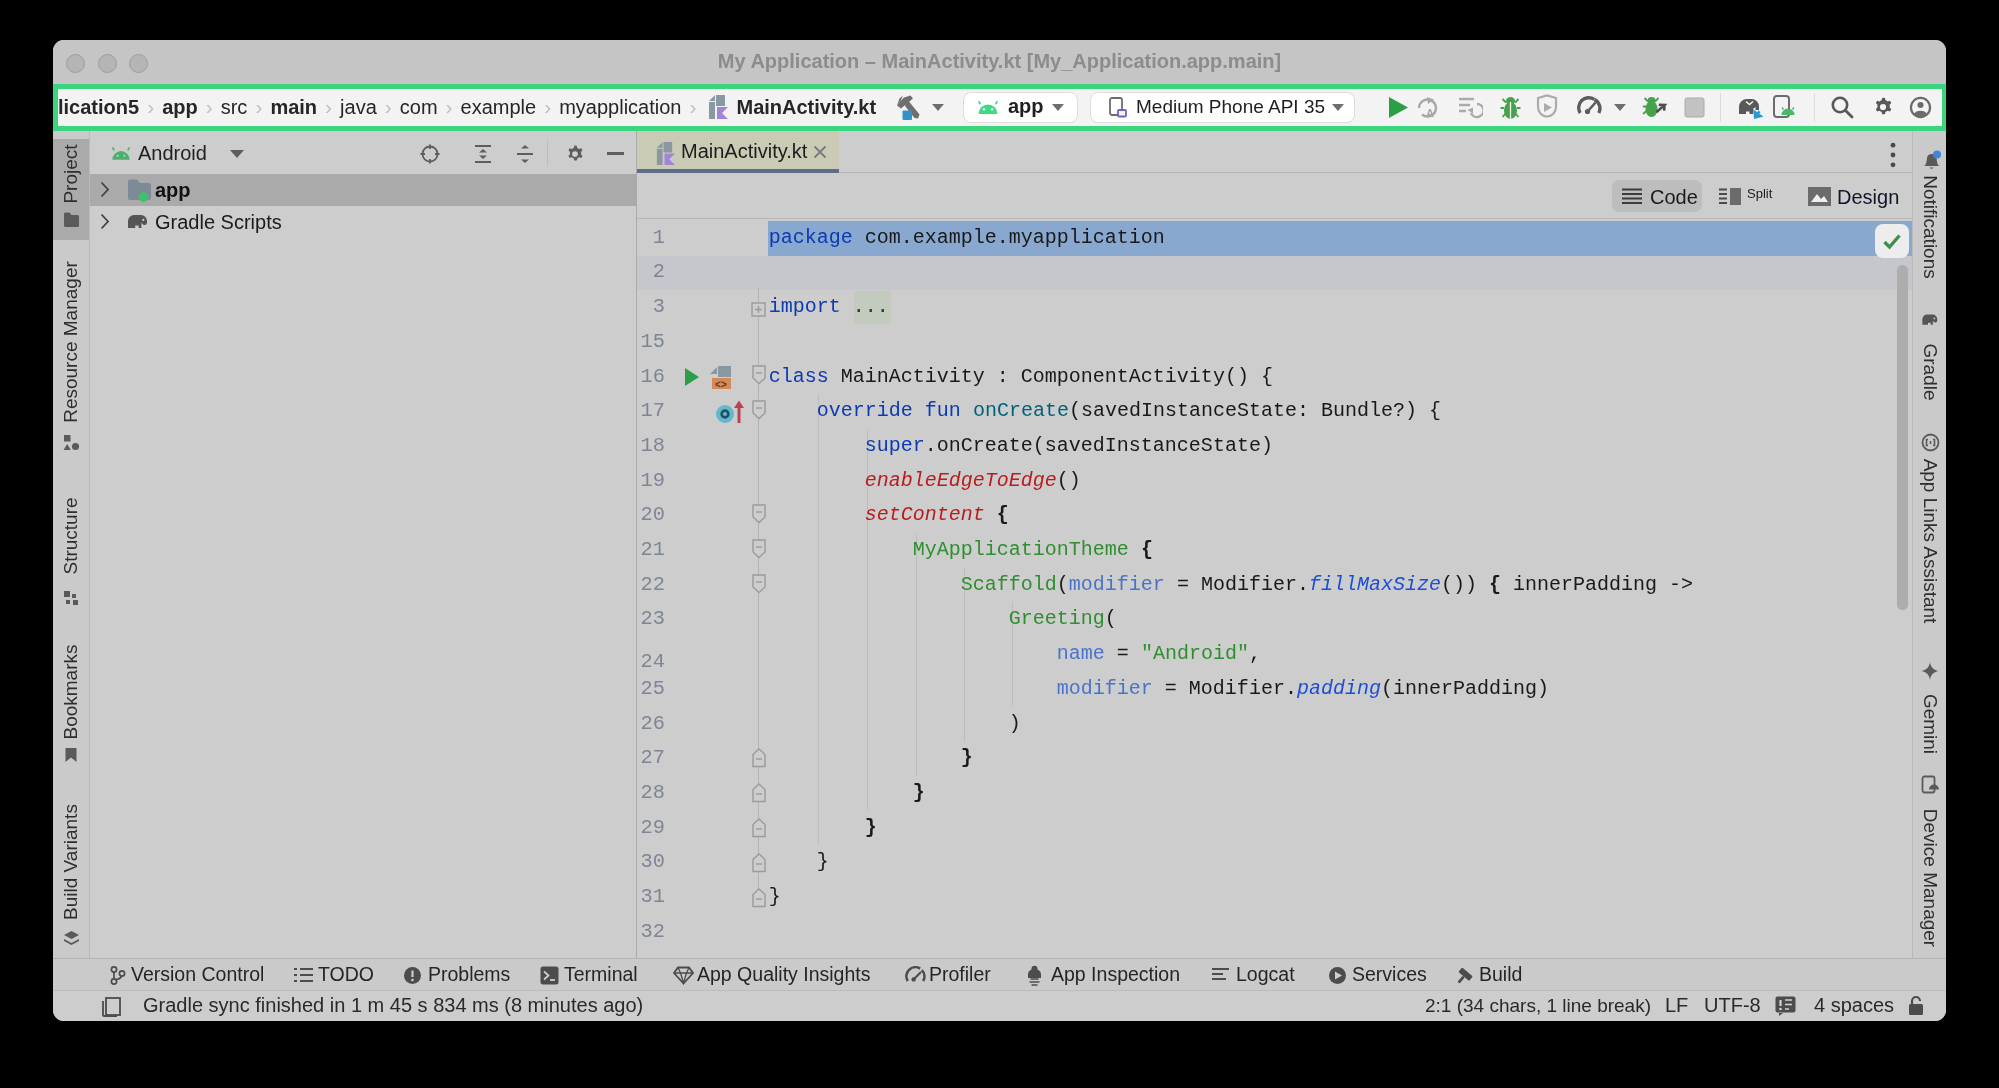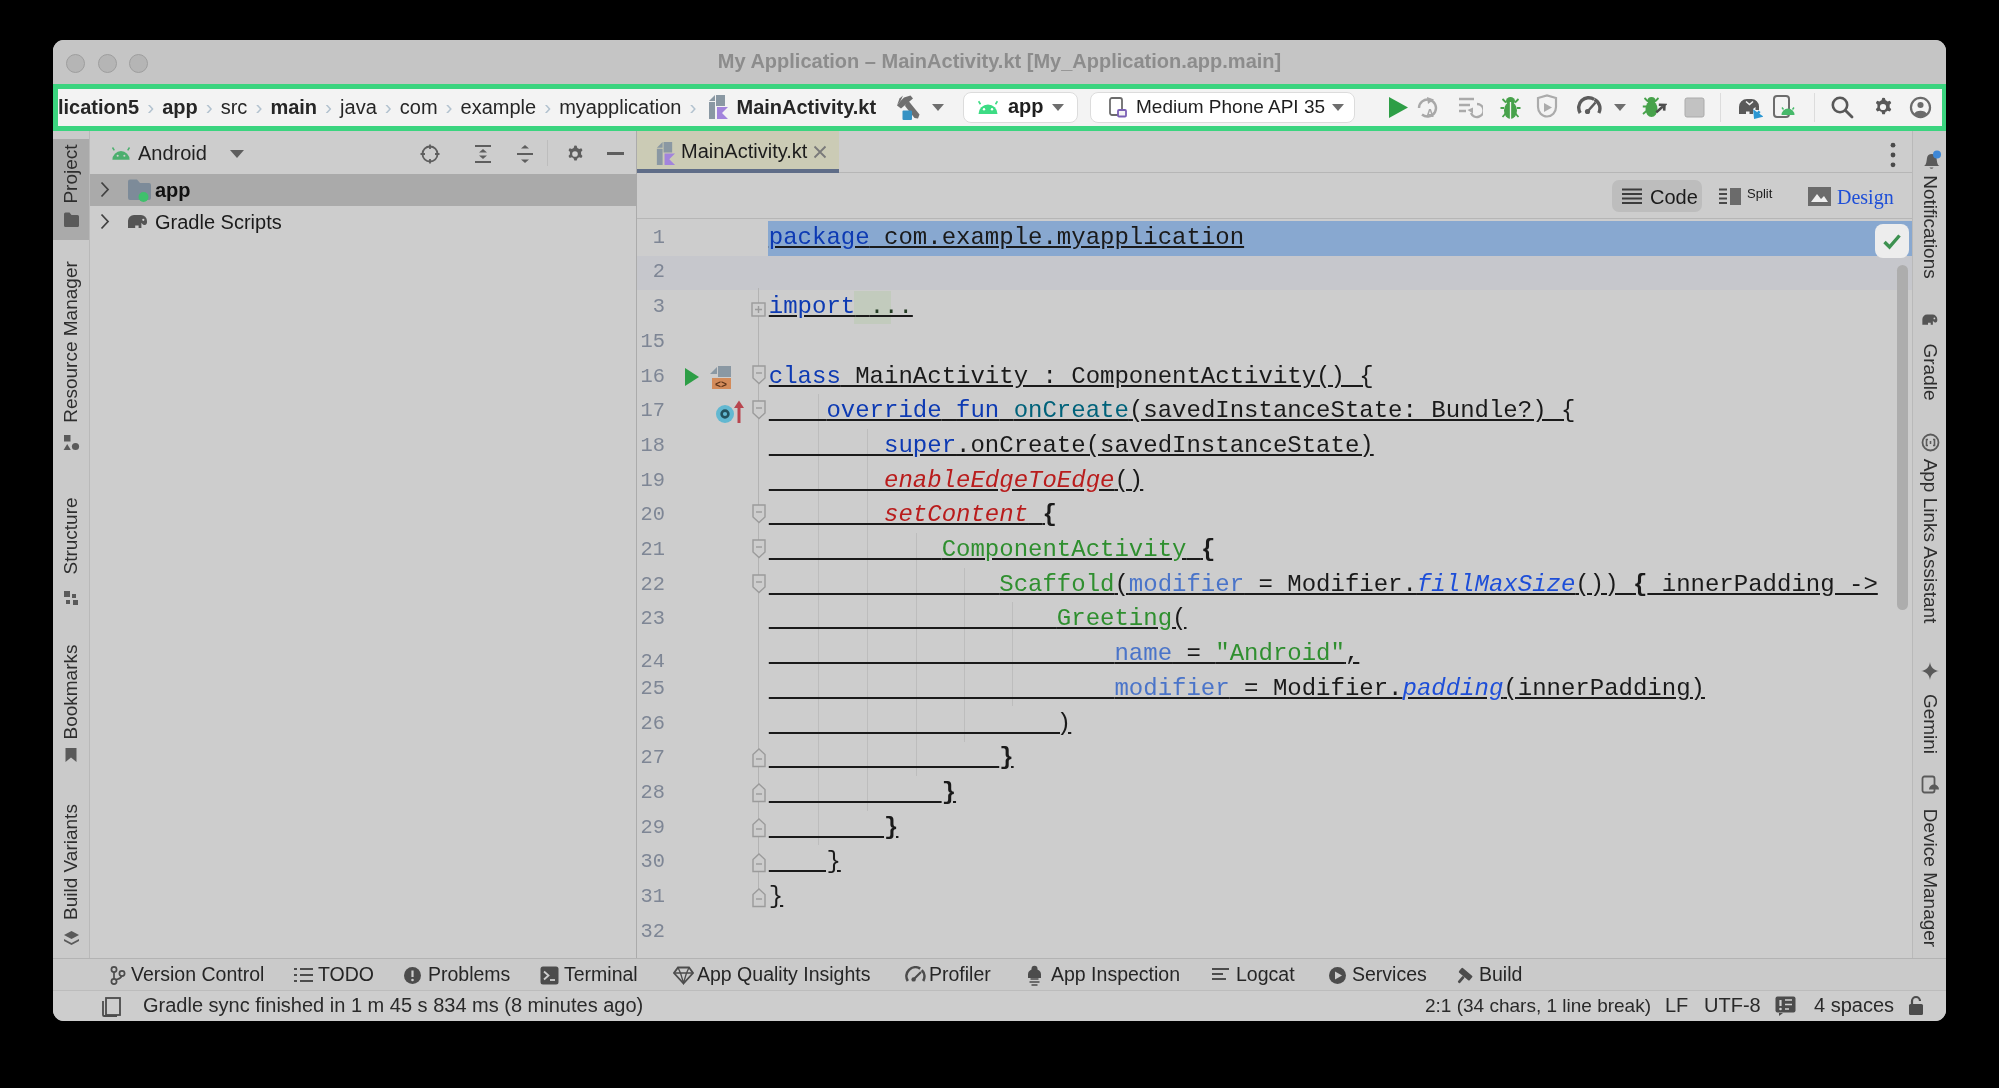--- a/index.html
+++ b/index.html
@@ -1,21 +1,21 @@
 <!DOCTYPE html>
 <html><head>
 <meta charset="utf-8">
 <style>
   * { margin:0; padding:0; box-sizing:border-box; }
   html,body { width:1999px; height:1088px; background:#000; overflow:hidden; }
   body { font-family:"Liberation Sans", sans-serif; position:relative; }
   .a { position:absolute; }
   .win { position:absolute; left:53px; top:40px; width:1893px; height:981px;
          background:#cdcdcd; border-radius:11px; overflow:hidden; }
-  .mono { font-family:"Liberation Mono", monospace; font-size:24px; line-height:34.7px; white-space:pre; color:#1a1a1a;text-decoration:underline; }
+  .mono { font-family:"Liberation Mono", monospace; font-size:20px; line-height:34.7px; white-space:pre; color:#1a1a1a; }
   .ln { font-family:"Liberation Mono", monospace; font-size:20.33px; line-height:34.7px; color:#7e8695; text-align:right; width:28px; }
   .kw { color:#0d3ab3; }
   .fn { color:#00627a; }
   .it { color:#b91c1c; font-style:italic; }
   .ext { color:#1d4ed8; font-style:italic;margin-top:16px; }
   .cg { color:#2f8f2f; }
   .na { color:#4a74c9; }
   .str { color:#2f8f2f; }
   .b { font-weight:bold; }
   .crumb { color:#262626; font-size:20px; }
@@ -267,21 +267,21 @@
     <div class="a" style="left:1013px;top:55px;font-size:20px;color:#1b1b1b;">Code</div>
     <svg class="a" style="left:1081px;top:57.5px;" width="23" height="17" viewBox="0 0 23 17">
         <path d="M1 1.5 H9 M1 6 H9 M1 10.5 H9 M1 15 H9" stroke="#4a4a4a" stroke-width="2.2"></path>
         <rect x="12" y="0" width="11" height="17" fill="#6b6b6b"></rect>
       </svg>
     <div class="a" style="left:1110px;top:55px;font-size:13px;color:#1b1b1b;">Split</div>
     <svg class="a" style="left:1171px;top:56px;" width="23" height="19" viewBox="0 0 23 19">
         <rect x="0" y="0" width="23" height="19" fill="#6b6b6b"></rect>
         <path d="M3 15 L9 7 L13 12 L16 9 L20 15 Z" fill="#efefef"></path>
       </svg>
-    <div class="a" style="left:1200px;top:55px;font-size:20px;color:#1d4ed8;font-family:Liberation Serif, serif;">Design</div>
+    <div class="a" style="left:1200px;top:55px;font-size:20px;color:#0f172a;">Design</div>
 
     <div class="a" style="left:131px;top:90.5px;width:1144px;height:34.7px;background:#88a8d0;"></div>
     <div class="a" style="left:0;top:125.2px;width:1275px;height:34.7px;background:#c6c7cc;"></div>
 
     <div class="a" style="left:181px;top:263.7px;width:1px;height:451px;background:#bdbdbd;"></div>
     <div class="a" style="left:230px;top:298.4px;width:1px;height:382px;background:#bdbdbd;"></div>
     <div class="a" style="left:278.5px;top:402.5px;width:1px;height:243px;background:#bdbdbd;"></div>
     <div class="a" style="left:327px;top:437.2px;width:1px;height:174px;background:#bdbdbd;"></div>
     <div class="a" style="left:375px;top:471.9px;width:1px;height:104px;background:#bdbdbd;"></div>
 
@@ -370,21 +370,21 @@
       </svg>
 
     <div class="a mono" style="left:131.8px;top:90.2px;"><span class="kw">package</span> com.example.myapplication</div>
     <div class="a" style="left:216.5px;top:160.6px;width:37px;height:33px;background:#c2cbbd;"></div>
     <div class="a mono" style="left:131.8px;top:159.6px;"><span class="kw">import</span> <span style="color:#243b24;">...</span></div>
     <div class="a mono" style="left:131.8px;top:229px;"><span class="kw">class</span> MainActivity : ComponentActivity() {</div>
     <div class="a mono" style="left:131.8px;top:298.4px;">        <span class="kw">super</span>.onCreate(savedInstanceState)</div>
     <div class="a mono" style="left:131.8px;top:263.7px;">    <span class="kw">override</span> <span class="kw">fun</span> <span class="fn">onCreate</span>(savedInstanceState: Bundle?) {</div>
     <div class="a mono" style="left:131.8px;top:333.1px;">        <span class="it">enableEdgeToEdge</span>()</div>
     <div class="a mono" style="left:131.8px;top:367.8px;">        <span class="it">setContent</span> <span class="b">{</span></div>
-    <div class="a mono" style="left:131.8px;top:402.5px;">            <span class="cg">ComponentActivity</span> <span class="b">{</span></div>
+    <div class="a mono" style="left:131.8px;top:402.5px;">            <span class="cg">MyApplicationTheme</span> <span class="b">{</span></div>
     <div class="a mono" style="left:131.8px;top:437.2px;">                <span class="cg">Scaffold</span>(<span class="na">modifier</span> = Modifier.<span class="ext">fillMaxSize</span>()) <span class="b">{</span> innerPadding -&gt;</div>
     <div class="a mono" style="left:131.8px;top:471.9px;">                    <span class="cg">Greeting</span>(</div>
     <div class="a mono" style="left:131.8px;top:506.6px;">                        <span class="na">name</span> = <span class="str">"Android"</span>,</div>
     <div class="a mono" style="left:131.8px;top:541.3px;">                        <span class="na">modifier</span> = Modifier.<span class="ext">padding</span>(innerPadding)</div>
     <div class="a mono" style="left:131.8px;top:576px;">                    )</div>
     <div class="a mono" style="left:131.8px;top:610.7px;">                <span class="b">}</span></div>
     <div class="a mono" style="left:131.8px;top:645.4px;">            <span class="b">}</span></div>
     <div class="a mono" style="left:131.8px;top:680.1px;">        <span class="b">}</span></div>
     <div class="a mono" style="left:131.8px;top:714.8px;">    }</div>
     <div class="a mono" style="left:131.8px;top:749.5px;">}</div>

